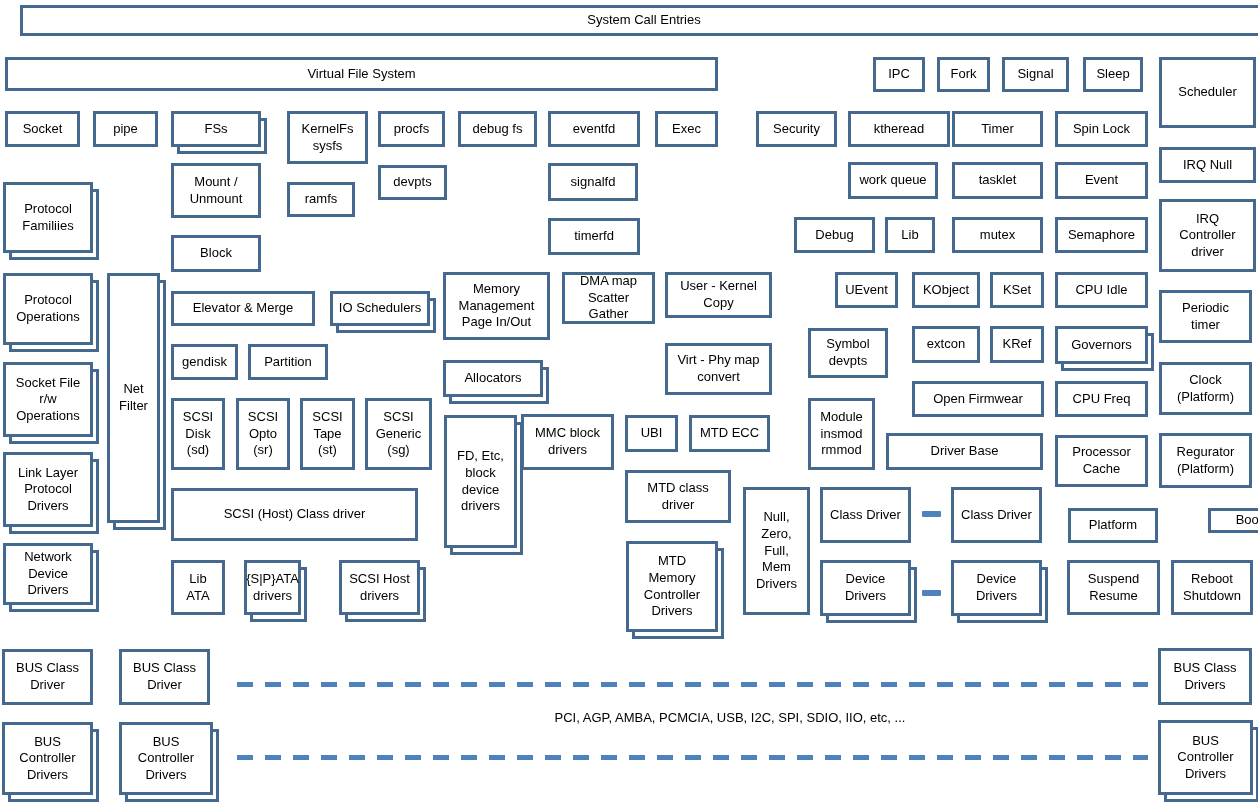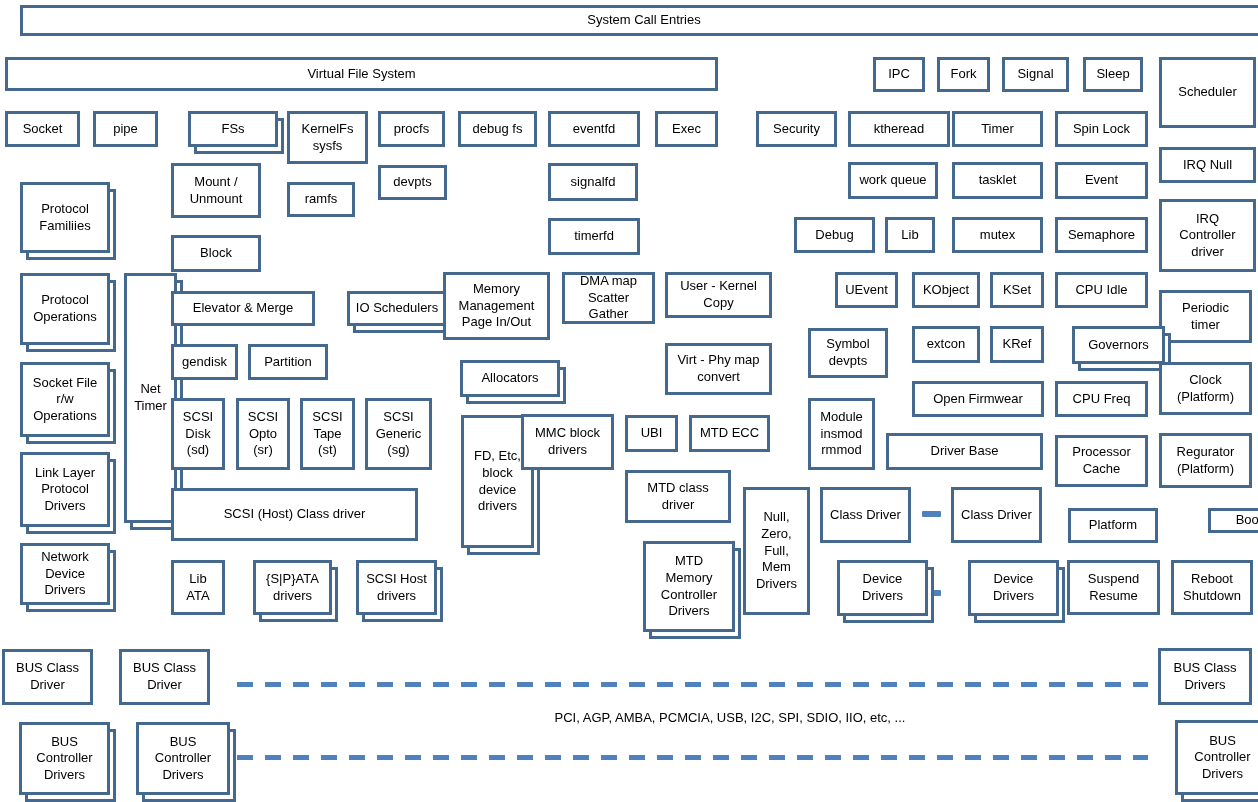--- a/index.html
+++ b/index.html
@@ -15,21 +15,20 @@
   .bx{
     position:absolute;box-sizing:border-box;
     border:3px solid var(--line);background:#fff;
     display:flex;align-items:center;justify-content:center;
     text-align:center;white-space:pre-line;
     font-size:13px;line-height:1.28;z-index:1;
   }
   
   .stk{
     box-shadow: 6px 7px 0 -3px #fff, 6px 7px 0 0 var(--line);
-    margin-left: 17px;
   }
   .dashline{
     position:absolute;height:5px;z-index:0;
     background:repeating-linear-gradient(90deg,var(--dash) 0 16px,transparent 16px 28px);
   }
   .conn{
     position:absolute;height:6px;background:var(--dash);z-index:0;border-radius:1px;
   }
   .floating-text{
     position:absolute;font-size:13px;text-align:center;white-space:nowrap;
@@ -90,21 +89,21 @@
   <div class="bx stk" style="left:3px;top:362px;width:90px;height:75px">Socket File
 r/w
 Operations</div>
   <div class="bx stk" style="left:3px;top:452px;width:90px;height:75px">Link Layer
 Protocol
 Drivers</div>
   <div class="bx stk" style="left:3px;top:543px;width:90px;height:62px">Network
 Device
 Drivers</div>
   <div class="bx stk" style="left:107px;top:273px;width:53px;height:250px">Net
-Timer</div>
+Filter</div>
 
   <div class="bx" style="left:171px;top:291px;width:144px;height:35px">Elevator &amp; Merge</div>
   <div class="bx stk" style="left:330px;top:291px;width:100px;height:35px">IO Schedulers</div>
   <div class="bx" style="left:171px;top:344px;width:67px;height:36px">gendisk</div>
   <div class="bx" style="left:248px;top:344px;width:80px;height:36px">Partition</div>
 
   <div class="bx" style="left:443px;top:272px;width:107px;height:68px">Memory
 Management
 Page In/Out</div>
   <div class="bx" style="left:562px;top:272px;width:93px;height:52px">DMA map
@@ -175,21 +174,21 @@
 Drivers</div>
   <div class="bx" style="left:1068px;top:508px;width:90px;height:35px">Platform</div>
   <div class="bx" style="left:1208px;top:508px;width:82px;height:25px">Boot</div>
   <div class="bx" style="left:1067px;top:560px;width:93px;height:55px">Suspend
 Resume</div>
   <div class="bx" style="left:1171px;top:560px;width:82px;height:55px">Reboot
 Shutdown</div>
   <div class="bx" style="left:171px;top:488px;width:247px;height:53px">SCSI (Host) Class driver</div>
   <div class="bx" style="left:171px;top:560px;width:54px;height:55px">Lib
 ATA</div>
-  <div class="bx stk" style="left:236px;top:560px;width:79px;height:55px">{S|P}ATA
+  <div class="bx stk" style="left:244px;top:560px;width:57px;height:55px">{S|P}ATA
 drivers</div>
   <div class="bx stk" style="left:339px;top:560px;width:81px;height:55px">SCSI Host
 drivers</div>
   <div class="bx stk" style="left:626px;top:541px;width:92px;height:91px">MTD
 Memory
 Controller
 Drivers</div>
 
   <div class="bx" style="left:2px;top:649px;width:91px;height:56px">BUS Class
 Driver</div>

